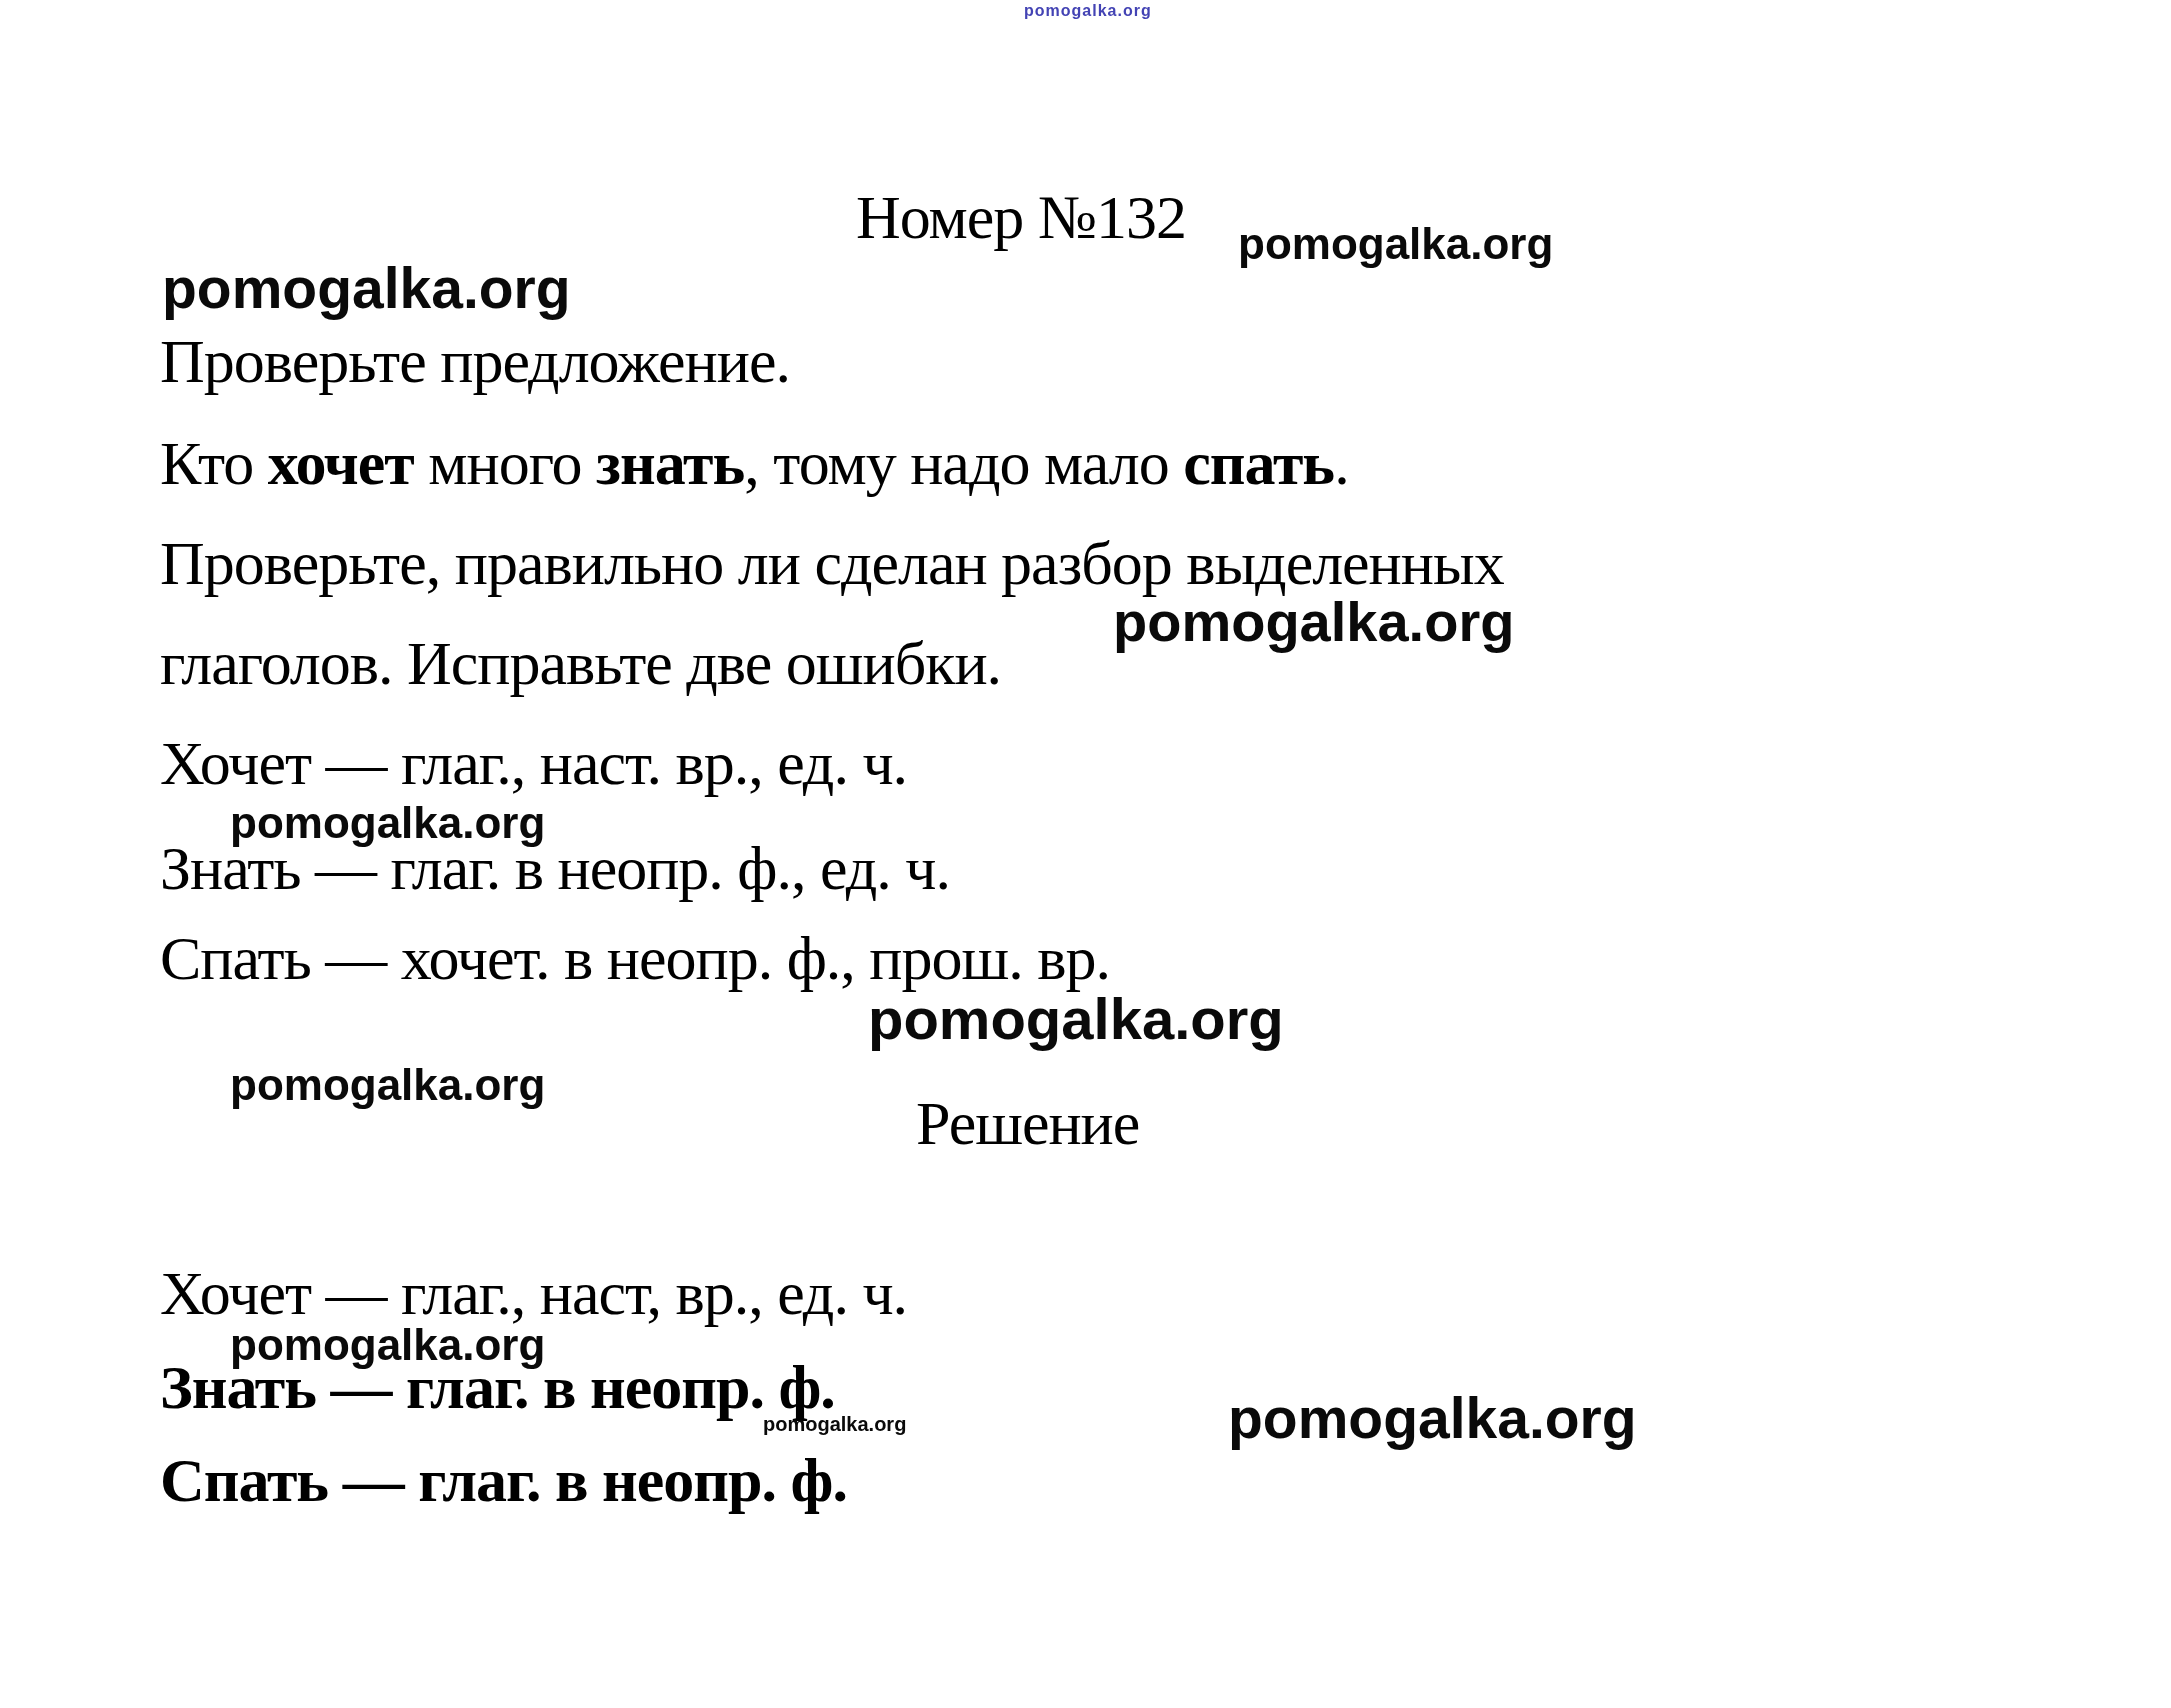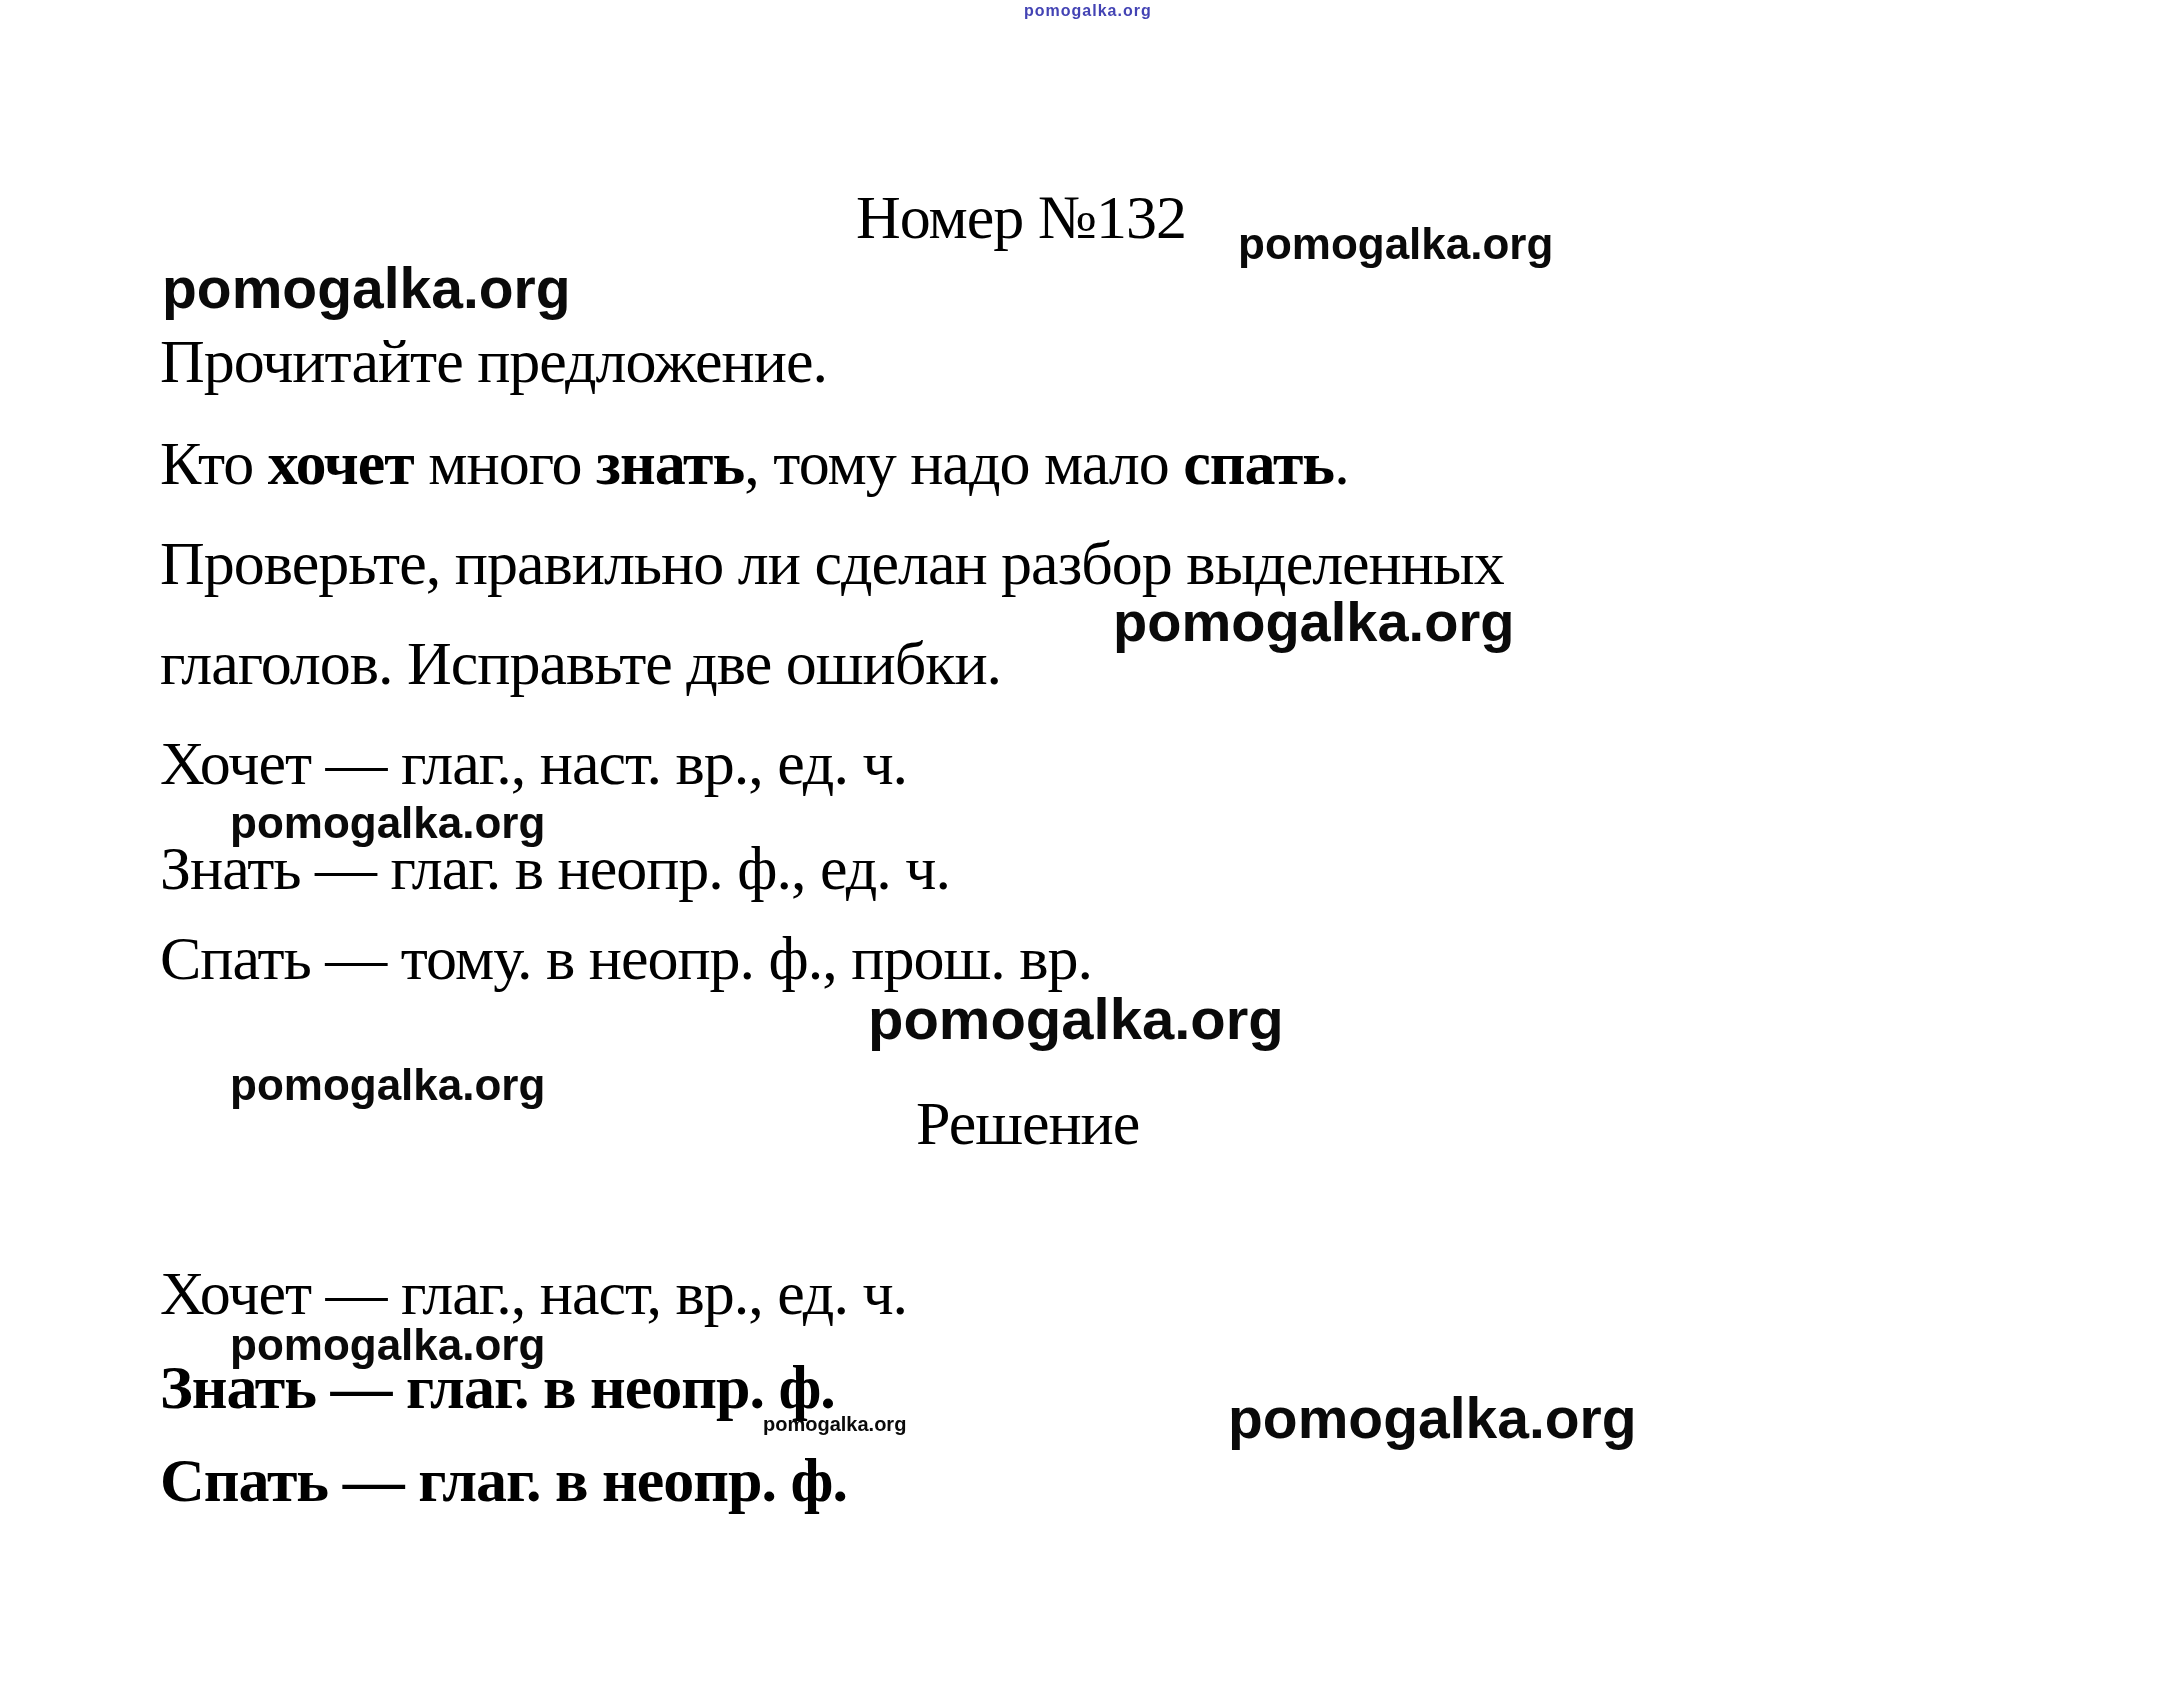--- a/index.html
+++ b/index.html
@@ -60,35 +60,35 @@
 
 <div id="page">
 
   <span class="wm" id="wm-top-blue">pomogalka.org</span>
 
   <div class="serif" id="title">Номер №132</div>
   <span class="wm" id="wm-title">pomogalka.org</span>
 
   <span class="wm" id="wm-header-left">pomogalka.org</span>
 
-  <div class="serif" id="intro">Прочитайте предложение.</div>
+  <div class="serif" id="intro">Проверьте предложение.</div>
 
   <div class="serif" id="sentence"><span>Кто </span><b>хочет</b><span> много </span><b>знать</b><span>, тому надо мало </span><b>спать</b><span>.</span></div>
 
   <div class="serif" id="instr1">Проверьте, правильно ли сделан разбор выделенных</div>
   <div class="serif" id="instr2">глаголов. Исправьте две ошибки.</div>
 
   <span class="wm" id="wm-mid-right">pomogalka.org</span>
 
   <div class="serif" id="parse1">Хочет — глаг., наст. вр., ед. ч.</div>
 
   <span class="wm" id="wm-small-1">pomogalka.org</span>
 
   <div class="serif" id="parse2">Знать — глаг. в неопр. ф., ед. ч.</div>
-  <div class="serif" id="parse3">Спать — тому. в неопр. ф., прош. вр.</div>
+  <div class="serif" id="parse3">Спать — хочет. в неопр. ф., прош. вр.</div>
 
   <span class="wm" id="wm-center">pomogalka.org</span>
   <span class="wm" id="wm-small-2">pomogalka.org</span>
 
   <div class="serif" id="sol1">Хочет — глаг., наст, вр., ед. ч.</div>
 
   <div class="serif" id="solution-heading">Решение</div>
 
   <span class="wm" id="wm-small-3">pomogalka.org</span>
 

